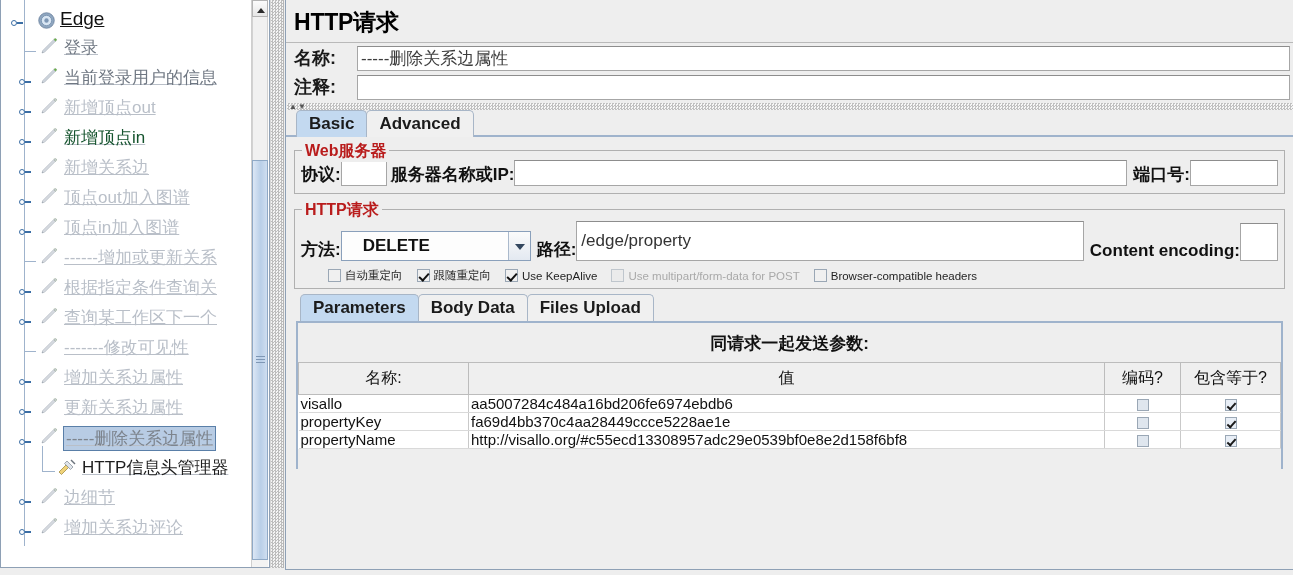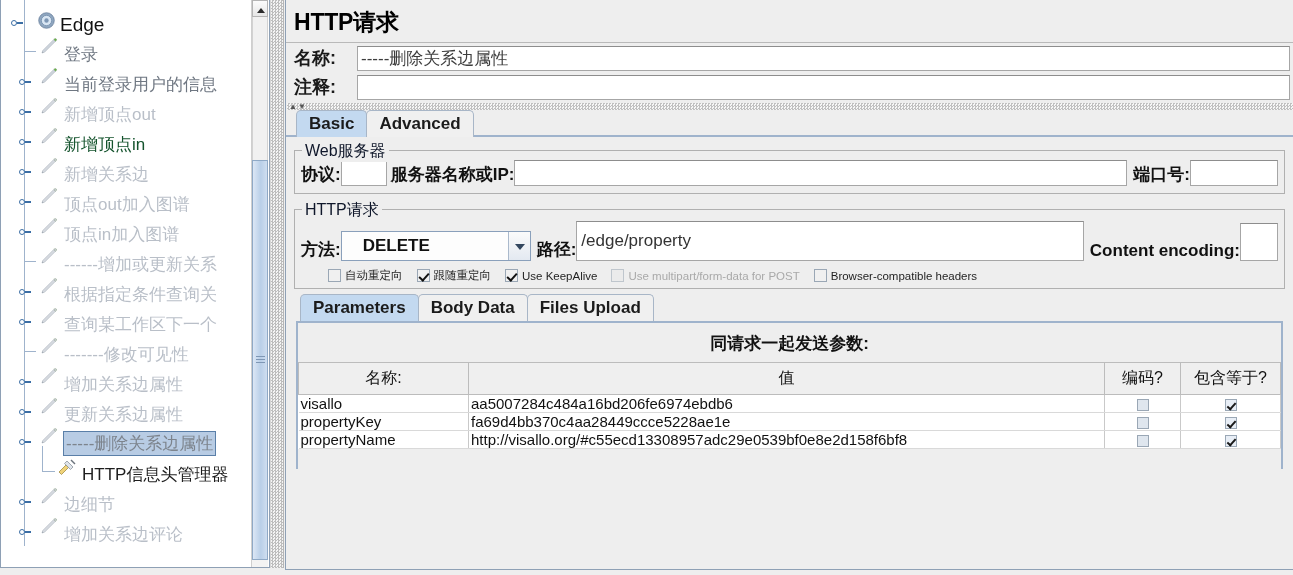--- a/index.html
+++ b/index.html
@@ -35,24 +35,25 @@
     background: #fff;
   }
   #tree-inner {
     position: relative;
     padding-top: 8px;
   }
   .tree-row {
     position: relative;
     height: 30px;
     display: flex;
-    align-items: flex-end;
+    align-items: flex-start;
     white-space: nowrap;
     font-size: 17px;
     color: #b9bfc8;
+    text-decoration: underline;
   }
   .tree-row.root { color: #111; font-size: 19px; }
   .tree-row .lbl {
     padding-left: 1px;
   }
   .tree-row.selected .lbl {
     background: #b8cce4;
     border: 1px solid #5a7fa8;
     color: #8a9199;
     padding: 0 2px;
@@ -279,22 +280,22 @@
     margin: 12px 4px 0 4px;
     border: 1px solid #b0b0b0;
     padding: 9px 6px 7px 6px;
   }
   .group > .group-title {
     position: absolute;
     top: -10px; left: 7px;
     background: #eeeeee;
     padding: 0 3px;
     font-size: 16px;
-    font-weight: normal;
-    color: #0f172a;
+    font-weight: bold;
+    color: #b91c1c;
   }
   .grow { display: flex; align-items: flex-end; }
   .glabel {
     font-size: 17px; font-weight: bold; color: #111;
     white-space: nowrap;
   }
   .ginput {
     background: #fff;
     border: 1px solid #a6a6a6;
     border-top-color: #8d8d8d;

